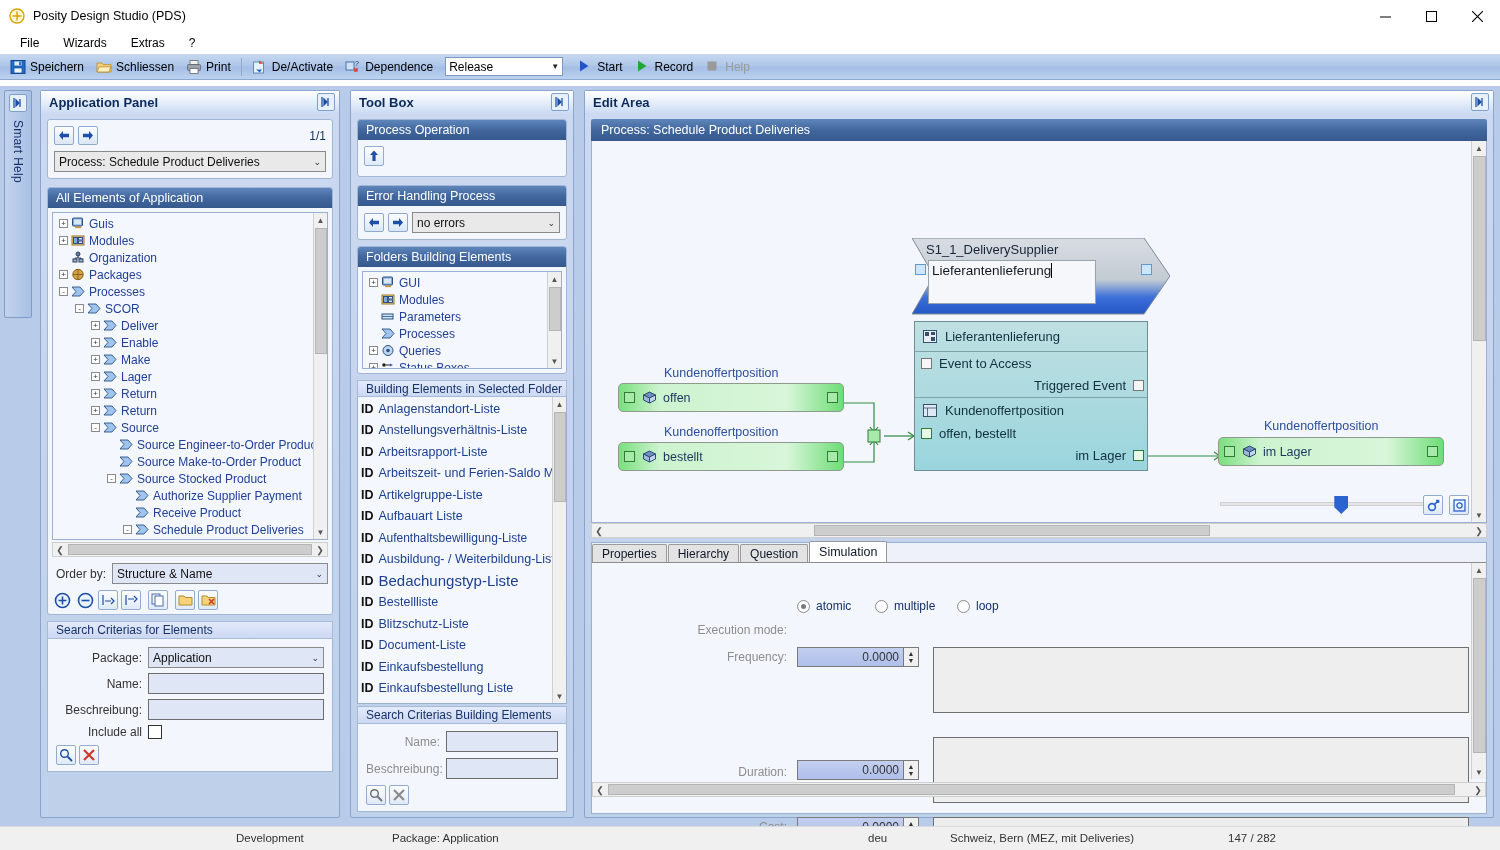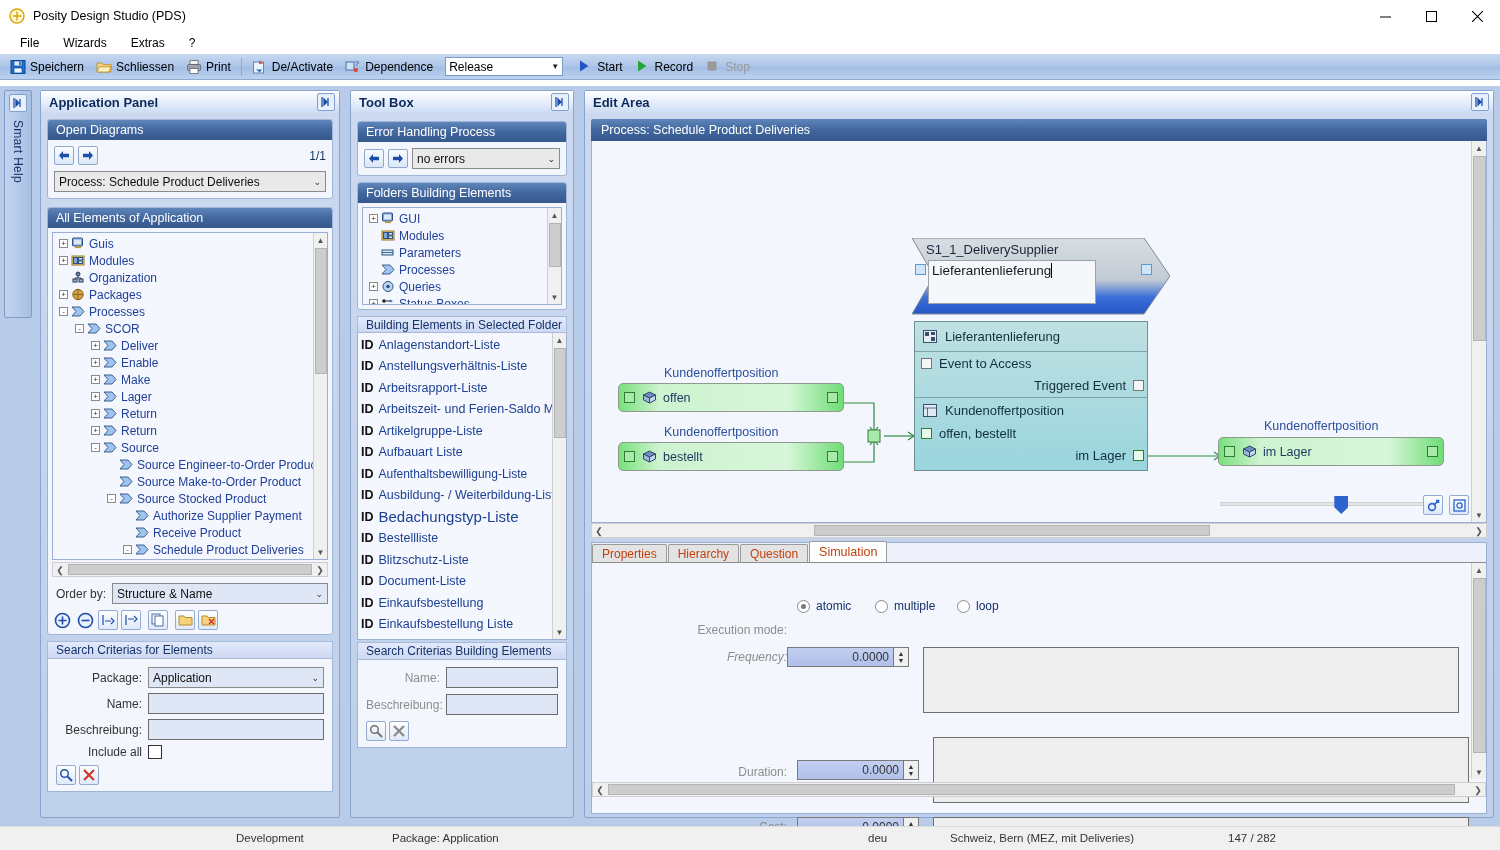--- a/index.html
+++ b/index.html
@@ -155,21 +155,21 @@
     position:absolute;border:1px solid #8f9a8f;border-radius:5px;
     background:linear-gradient(to right,#79e07e 0%,#cdf3cf 18%,#d8f6da 75%,#6fdd76 100%);
     display:flex;align-items:center;
   }
   .port { width:11px;height:11px;border:1px solid #2e7d32;background:#a8eaaa;flex:none; }
   .greenbox .txt { font-size:12.5px;color:#19365f;margin-left:6px;white-space:nowrap; }
 
   
   .tabstrip { display:flex;align-items:flex-end;height:20px;border-bottom:1px solid #8d8d8d;background:#eef1fa;}
   .tab {
-    height:18px;padding:0 9px;font-size:12px;color:#c2410c;
+    height:18px;padding:0 9px;font-size:12px;color:#0f172a;
     border:1px solid #9a9a9a;border-bottom:none;background:#e3e3e3;margin-right:1px;
     display:flex;align-items:center;border-radius:2px 2px 0 0;
   }
   .tab.active { background:#ffffff;height:21px;font-size:12.5px; }
   .radio { width:13px;height:13px;border-radius:50%;border:1px solid #8a8a8a;background:#fff;display:inline-block;position:relative;flex:none;}
   .radio.on::after { content:"";position:absolute;left:3px;top:3px;width:5px;height:5px;border-radius:50%;background:#7a7a7a;}
   .spin {
     height:20px;border:1px solid #7a7a7a;display:flex;align-items:center;
     background:linear-gradient(to bottom,#c3cff0,#aebfea);
   }
@@ -295,21 +295,21 @@
         </svg>
     </span>
     <span>Record</span>
   </div>
   <div class="tb-item tb-disabled">
     <span class="tb-icon">
       <svg width="14" height="14" viewBox="0 0 14 14">
           <rect x="2.5" y="2.5" width="9" height="9" fill="#9a9a9a"></rect>
         </svg>
     </span>
-    <span>Stop</span>
+    <span>Help</span>
   </div>
 </div>
 
 <div id="workspace">
 
   <div id="smarthelp">
     <div class="pin-btn" style="margin-top:3px">
       <svg width="12" height="12" viewBox="0 0 12 12">
         <path d="M2 1v10M4 3l3 3-3 3z" stroke="#1d4ea8" stroke-width="1.3" fill="#1d4ea8"></path>
         <path d="M8 2v8" stroke="#1d4ea8" stroke-width="1.3"></path>
@@ -323,21 +323,20 @@
       <span>Application Panel</span>
       <span class="pin-btn">
         <svg width="12" height="12" viewBox="0 0 12 12">
           <path d="M2 1v10M4 3l3 3-3 3z" stroke="#1d4ea8" stroke-width="1.3" fill="#1d4ea8"></path>
           <path d="M8 2v8" stroke="#1d4ea8" stroke-width="1.3"></path>
         </svg>
       </span>
     </div>
 
     <div class="group">
-      <div class="group-head">Open Diagrams</div>
       <div class="group-body">
         <div style="display:flex;align-items:center;justify-content:space-between;margin-bottom:6px;">
           <div style="display:flex;gap:4px;">
             <span class="navbtn">
               <svg width="12" height="11" viewBox="0 0 12 11">
                   <path d="M5 1L1 5.5 5 10V7.3h6V3.7H5z" fill="#1d4ea8"></path>
                 </svg>
             </span>
             <span class="navbtn">
               <svg width="12" height="11" viewBox="0 0 12 11">
@@ -614,20 +613,30 @@
     <div class="panel-title">
       <span>Tool Box</span>
       <span class="pin-btn">
         <svg width="12" height="12" viewBox="0 0 12 12">
           <path d="M2 1v10M4 3l3 3-3 3z" stroke="#1d4ea8" stroke-width="1.3" fill="#1d4ea8"></path>
           <path d="M8 2v8" stroke="#1d4ea8" stroke-width="1.3"></path>
         </svg>
       </span>
     </div>
 
+    <div class="group">
+      <div class="group-head">Process Operation</div>
+      <div class="group-body" style="height:36px;">
+        <span class="iconbtn">
+          <svg width="14" height="14" viewBox="0 0 14 14">
+              <path d="M7 1.5l4 4.5H8.6v6H5.4V6H3z" fill="#1d4ea8"></path>
+            </svg>
+        </span>
+      </div>
+    </div>
 
     <div class="group" style="margin-top:8px;">
       <div class="group-head">Error Handling Process</div>
       <div class="group-body" style="display:flex;align-items:center;gap:4px;">
         <span class="navbtn">
           <svg width="12" height="11" viewBox="0 0 12 11">
               <path d="M5 1L1 5.5 5 10V7.3h6V3.7H5z" fill="#1d4ea8"></path>
             </svg>
         </span>
         <span class="navbtn">
@@ -1001,21 +1010,21 @@
             <span class="radio"></span>
             <span style="font-size:12px;color:#16326a;">multiple</span>
           </span>
           <span style="display:flex;align-items:center;gap:6px;">
             <span class="radio"></span>
             <span style="font-size:12px;color:#16326a;">loop</span>
           </span>
         </div>
 
         <div style="display:flex;align-items:flex-start;margin-top:10px;">
-          <span class="lbl-dim" style="width:195px;margin-top:3px;font-style:italic;">Frequency:</span>
+          <span class="lbl-dim" style="width:195px;margin-right:10px;margin-top:3px;">Frequency:</span>
           <div class="spin" style="width:122px;">
             <span class="val">0.0000</span>
             <span class="btns">
                 <span>▲</span>
                 <span>▼</span>
               </span>
           </div>
           <div class="bigbox" style="width:536px;height:66px;margin-left:14px;"></div>
         </div>
 

